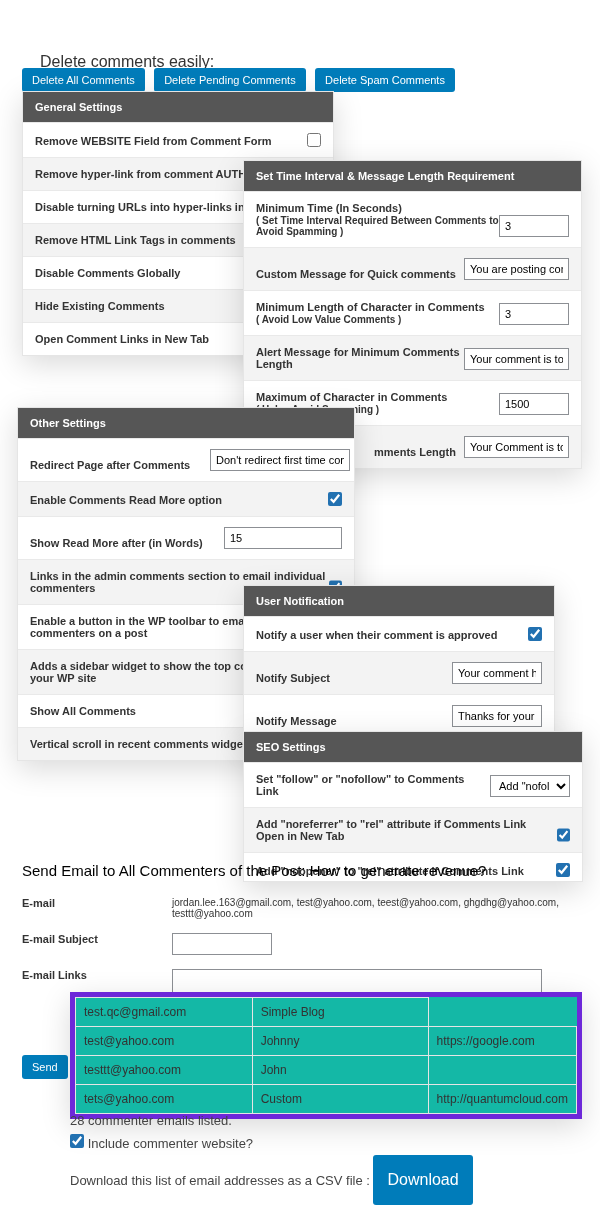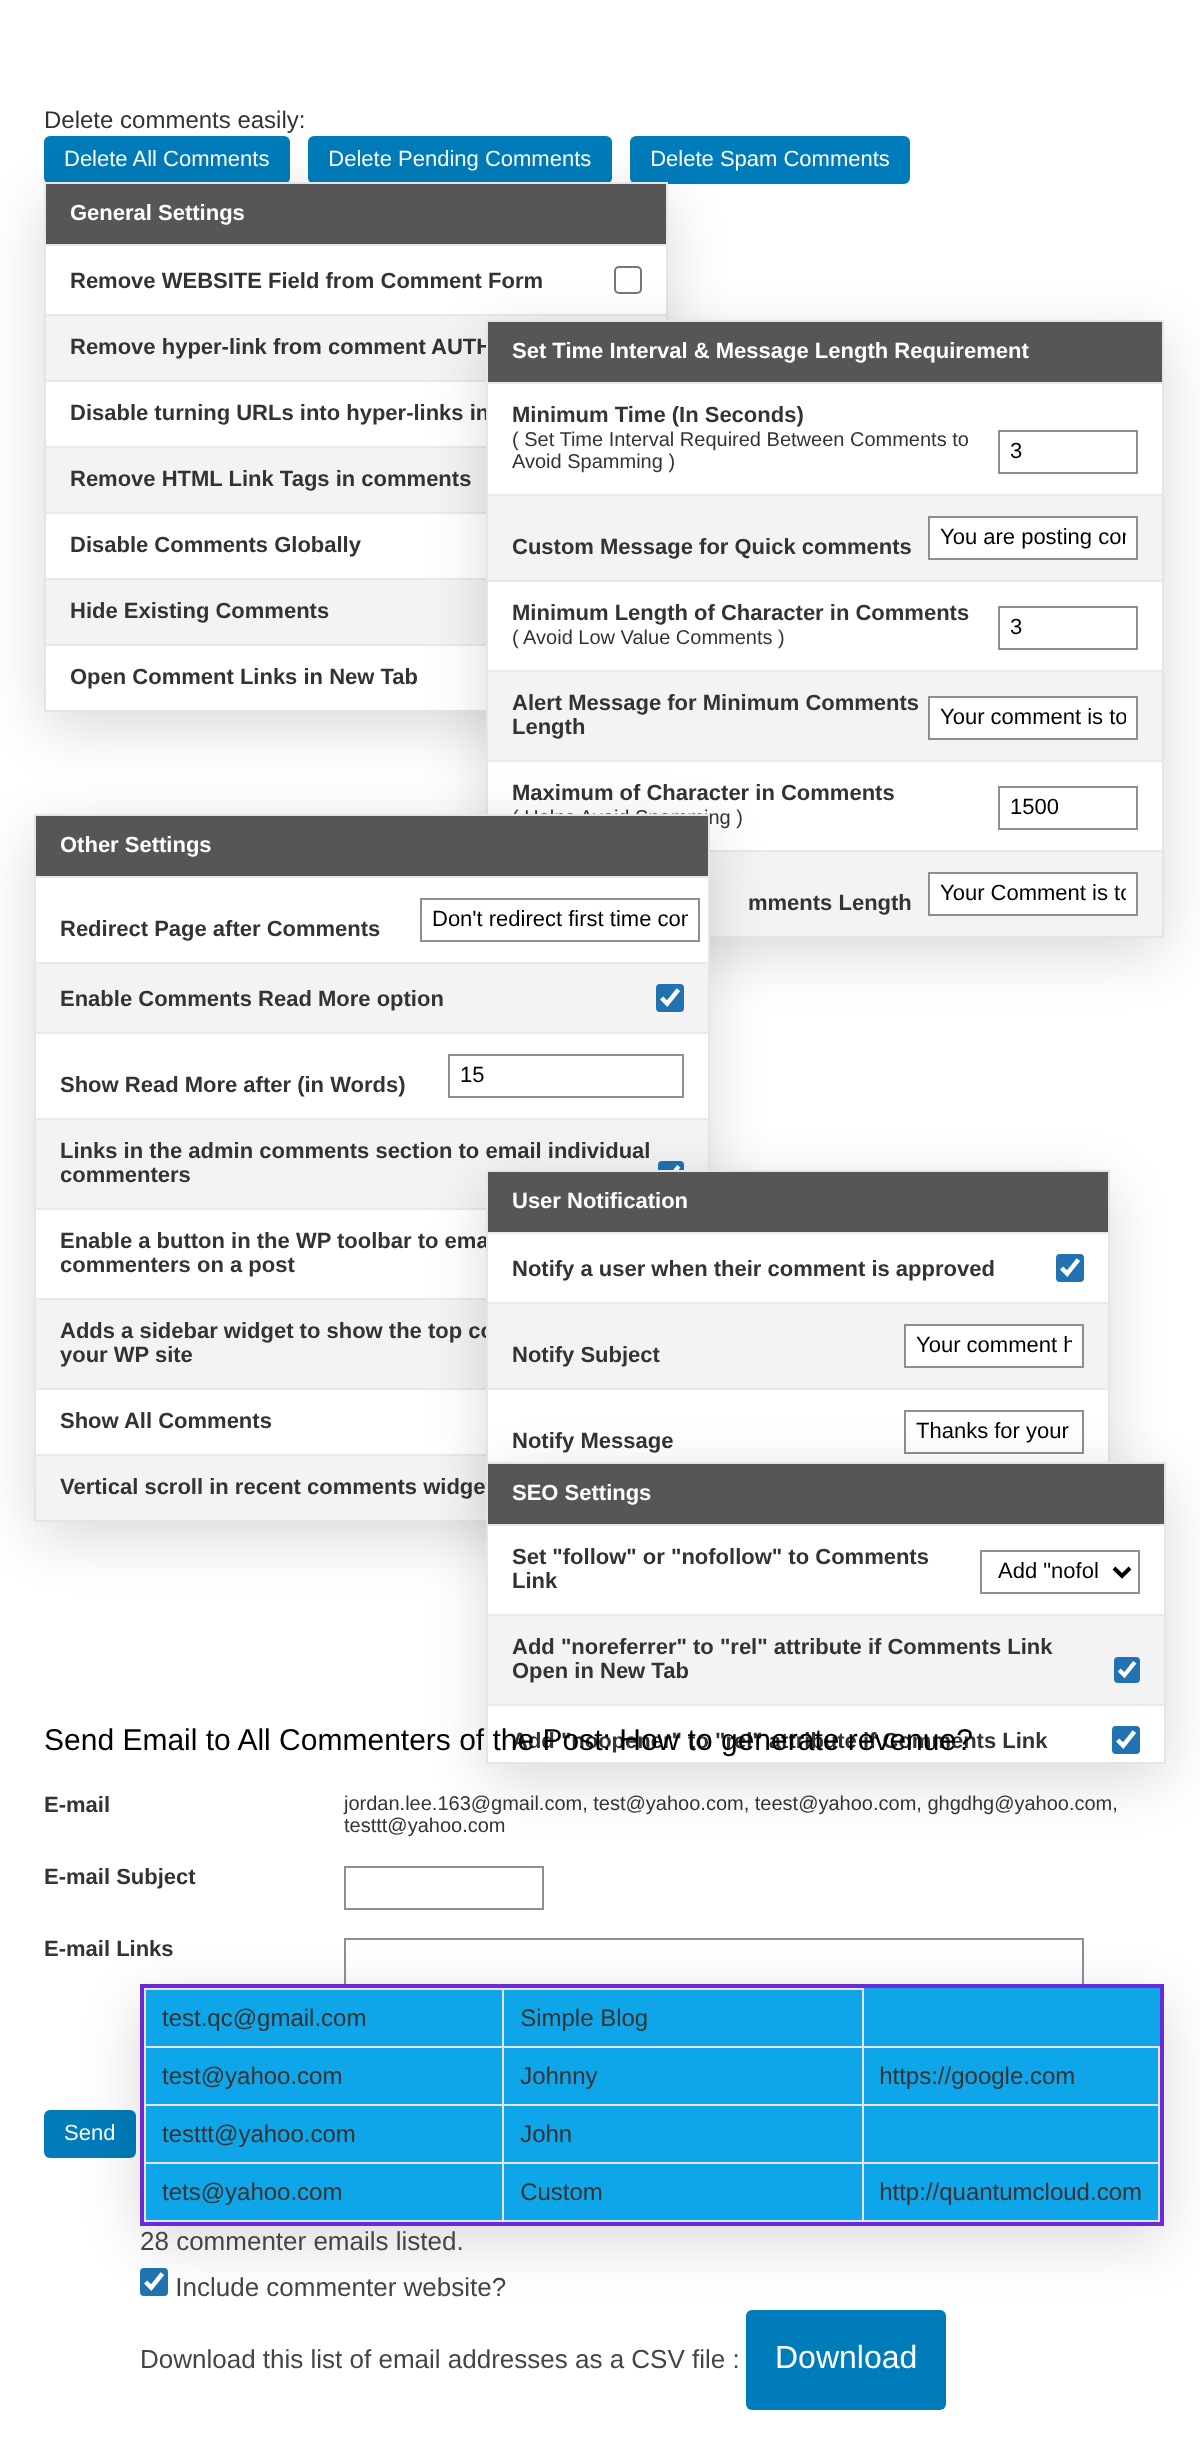--- a/index.html
+++ b/index.html
@@ -2,38 +2,38 @@
 <html><head>
   <meta charset="utf-8">
   <style>
     * {box-sizing:border-box;margin:0;padding:0;font-family:"Segoe UI",Arial,sans-serif;-webkit-font-smoothing:antialiased}
     body {background:#fff;width:600px;height:1219px;position:relative;overflow:hidden}
     .panel {position:absolute;background:#fff;border:1px solid #e5e5e5;box-shadow:0 8px 28px rgba(0,0,0,.15)}
     .hdr {background:#565656;color:#fff;font-weight:600;font-size:11px;padding:9px 12px}
     .row {display:flex;align-items:flex-end;padding:10px 12px;border-top:1px solid #e9e9e9;font-size:11px;color:#333;background:#fff}
     .row.alt{background:#f3f3f3}
     .row .lab{flex:1 1 auto;font-weight:600}
-    .row .sub{display:block;font-weight:400;font-size:10px;color:#333;margin-top:1px}
+    .row .sub{display:block;font-weight:700;font-size:10px;color:#333;margin-top:1px}
     .btn {background:#007cba;color:#fff;border:none;border-radius:3px;padding:6px 10px;font-size:11px;cursor:pointer;font-weight:400}
     .delbtn{margin-right:5px}
     .inp {border:1px solid #8c8f94;background:#fff;font-size:11px;padding:3px 5px;height:22px}
     .cb {width:14px;height:14px;accent-color:#2271b1}
     .sel{border:1px solid #8c8f94;background:#fff;font-size:11px;height:22px;padding:0 4px}
-    .tblc {position:absolute;background:#0ea5e9;box-shadow:0 8px 28px rgba(0,0,0,.15);border:2px solid #6d28d9}
+    .tblc {position:absolute;background:#14b8a6;box-shadow:0 8px 28px rgba(0,0,0,.15);border:5px solid #6d28d9}
     .tbl {width:100%;border-collapse:collapse;font-size:12px}
     .tbl td {border:1px solid #e5e5e5;padding:7px 8px;color:#333}
     .email-section{position:absolute;font-size:11px}
     .email-section .fl{display:flex;margin-bottom:14px}
     .email-section .fl label{width:150px;font-weight:600;color:#333}
     .link{color:#0073aa;cursor:pointer}
   </style>
 </head>
 <body>
 
-<div style="position:absolute;left:22px;top:53px;font-size:12px;color:#333">Delete comments easily:</div>
+<div style="position:absolute;left:40px;top:53px;font-size:16px;color:#333">Delete comments easily:</div>
 <div style="position:absolute;left:22px;top:68px">
   <button class="btn delbtn">Delete All Comments</button>
   <button class="btn delbtn">Delete Pending Comments</button>
   <button class="btn delbtn">Delete Spam Comments</button>
 </div>
 
 <div class="panel" style="left:22px;top:91px;width:312px">
   <div class="hdr">General Settings</div>
   <div class="row">
       <span class="lab">Remove WEBSITE Field from Comment Form</span>

